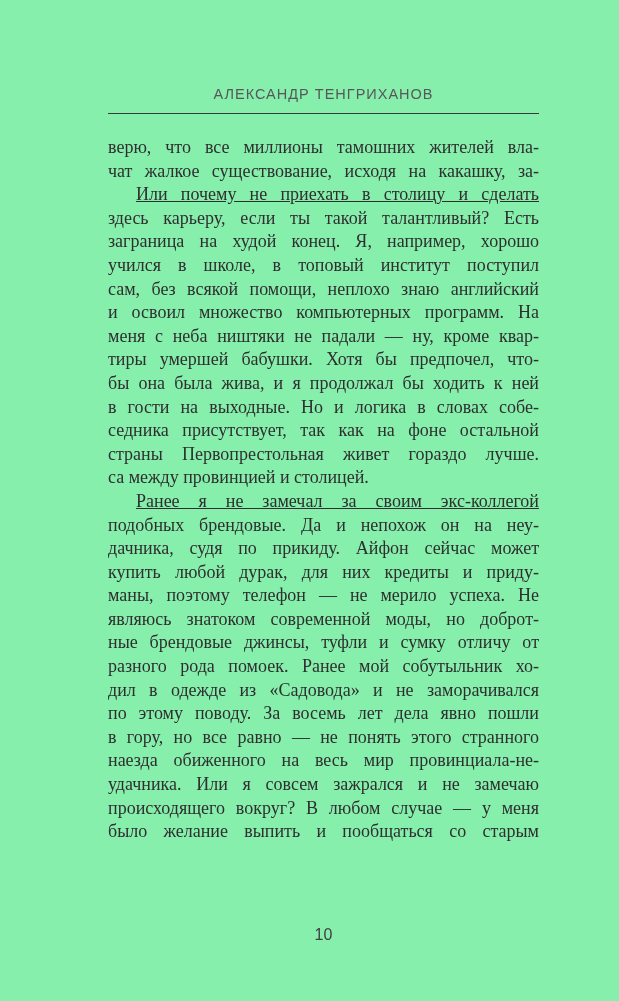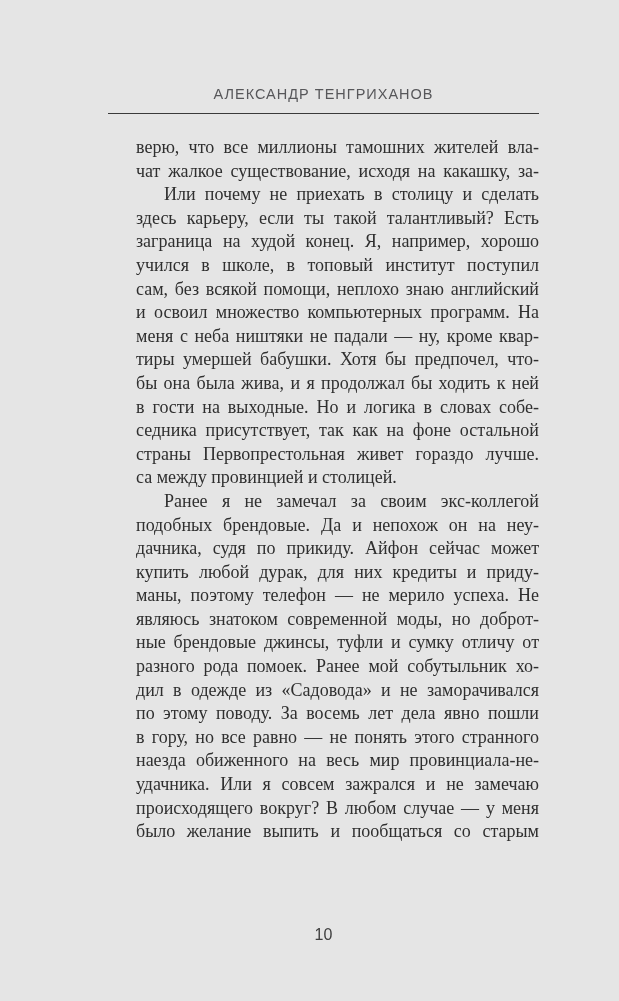--- a/index.html
+++ b/index.html
@@ -4,21 +4,21 @@
 <style>
   html, body {
     margin: 0;
     padding: 0;
     background: #ffffff;
   }
   .book-page {
     position: relative;
     width: 619px;
     height: 1001px;
-    background: #e5e5e5;
+    background: #86efac;
     overflow: hidden;
     font-family: "Liberation Serif", serif;
   }
   .running-header {
     position: absolute;
     top: 86px;
     left: 108px;
     width: 431px;
     text-align: center;
     font-family: "Liberation Sans", sans-serif;
@@ -40,28 +40,28 @@
     top: 136px;
     left: 108px;
     width: 431px;
     color: #2f2f2f;
     font-size: 18px;
     line-height: 23.6px;
   }
   .line {
     text-align: justify;
     text-align-last: justify;
-    margin-left: 28px;
   }
   .line.no-just {
     text-align: left;
     text-align-last: left;
   }
   .line.indent {
     text-indent: 28px;
+    text-decoration: underline;
   }
   .page-number {
     position: absolute;
     top: 906px;
     left: 108px;
     width: 431px;
     text-align: center;
     font-family: "Liberation Sans", sans-serif;
     font-size: 16px;
     color: #404040;

